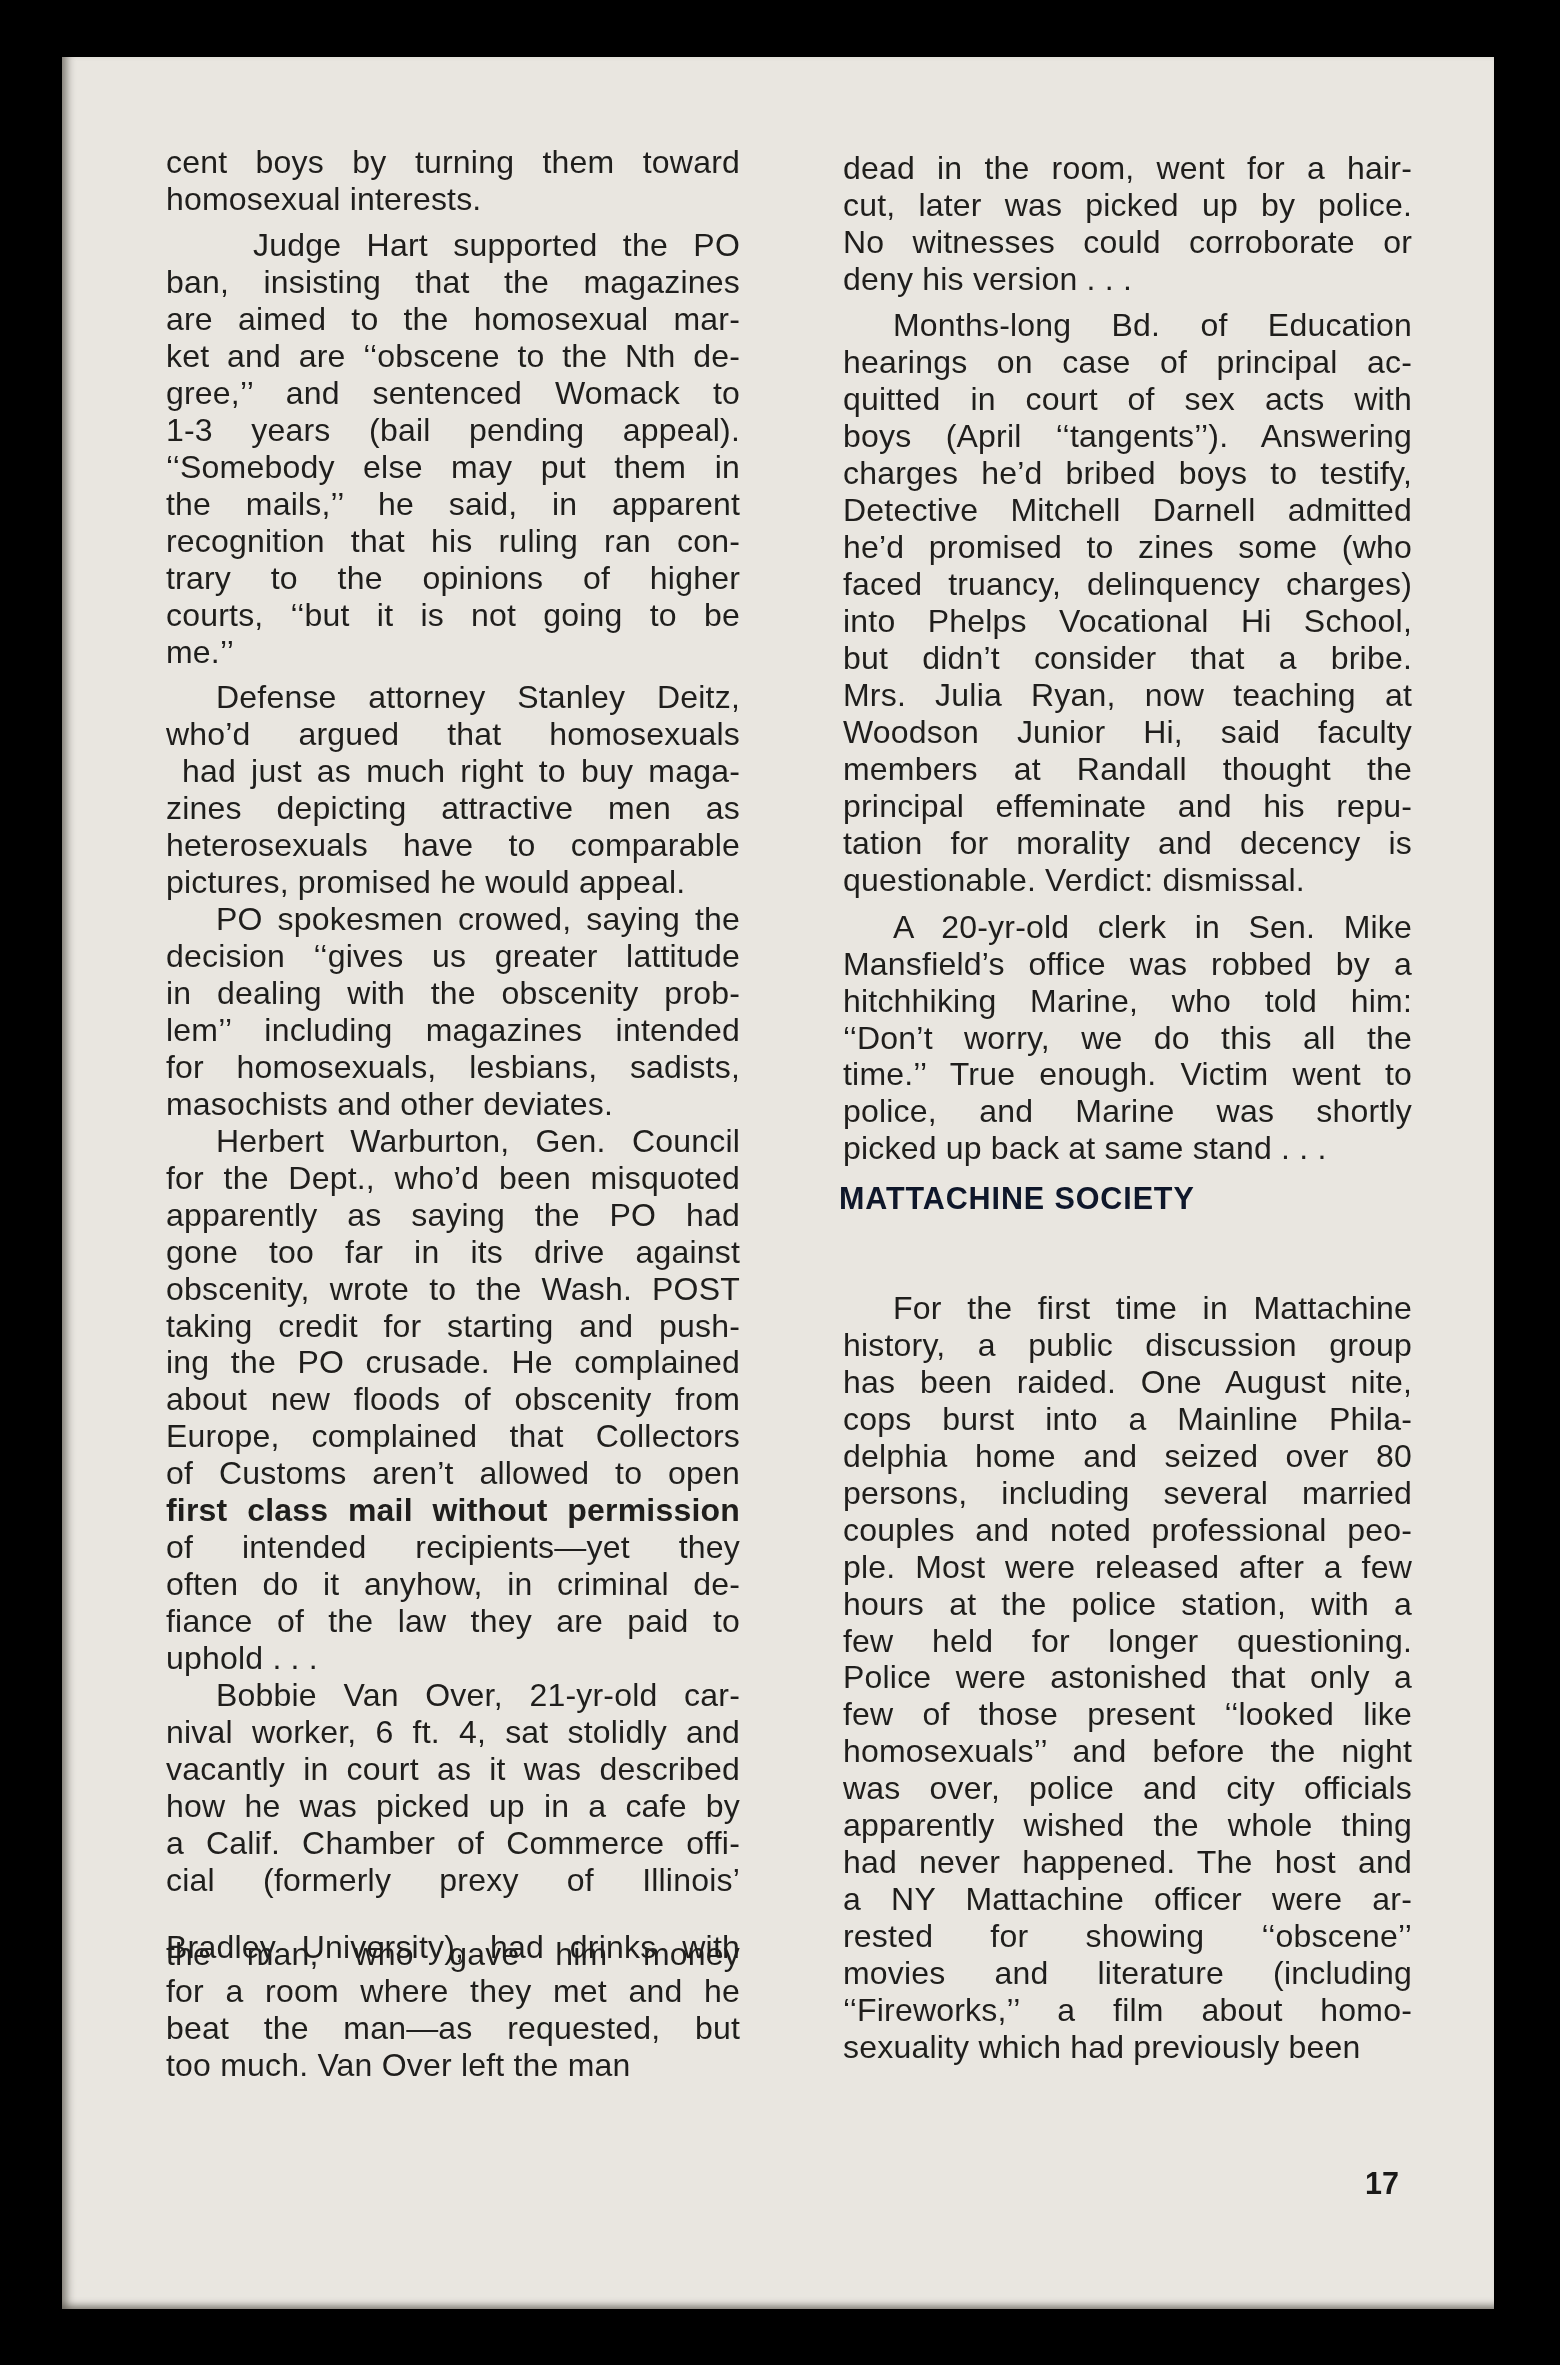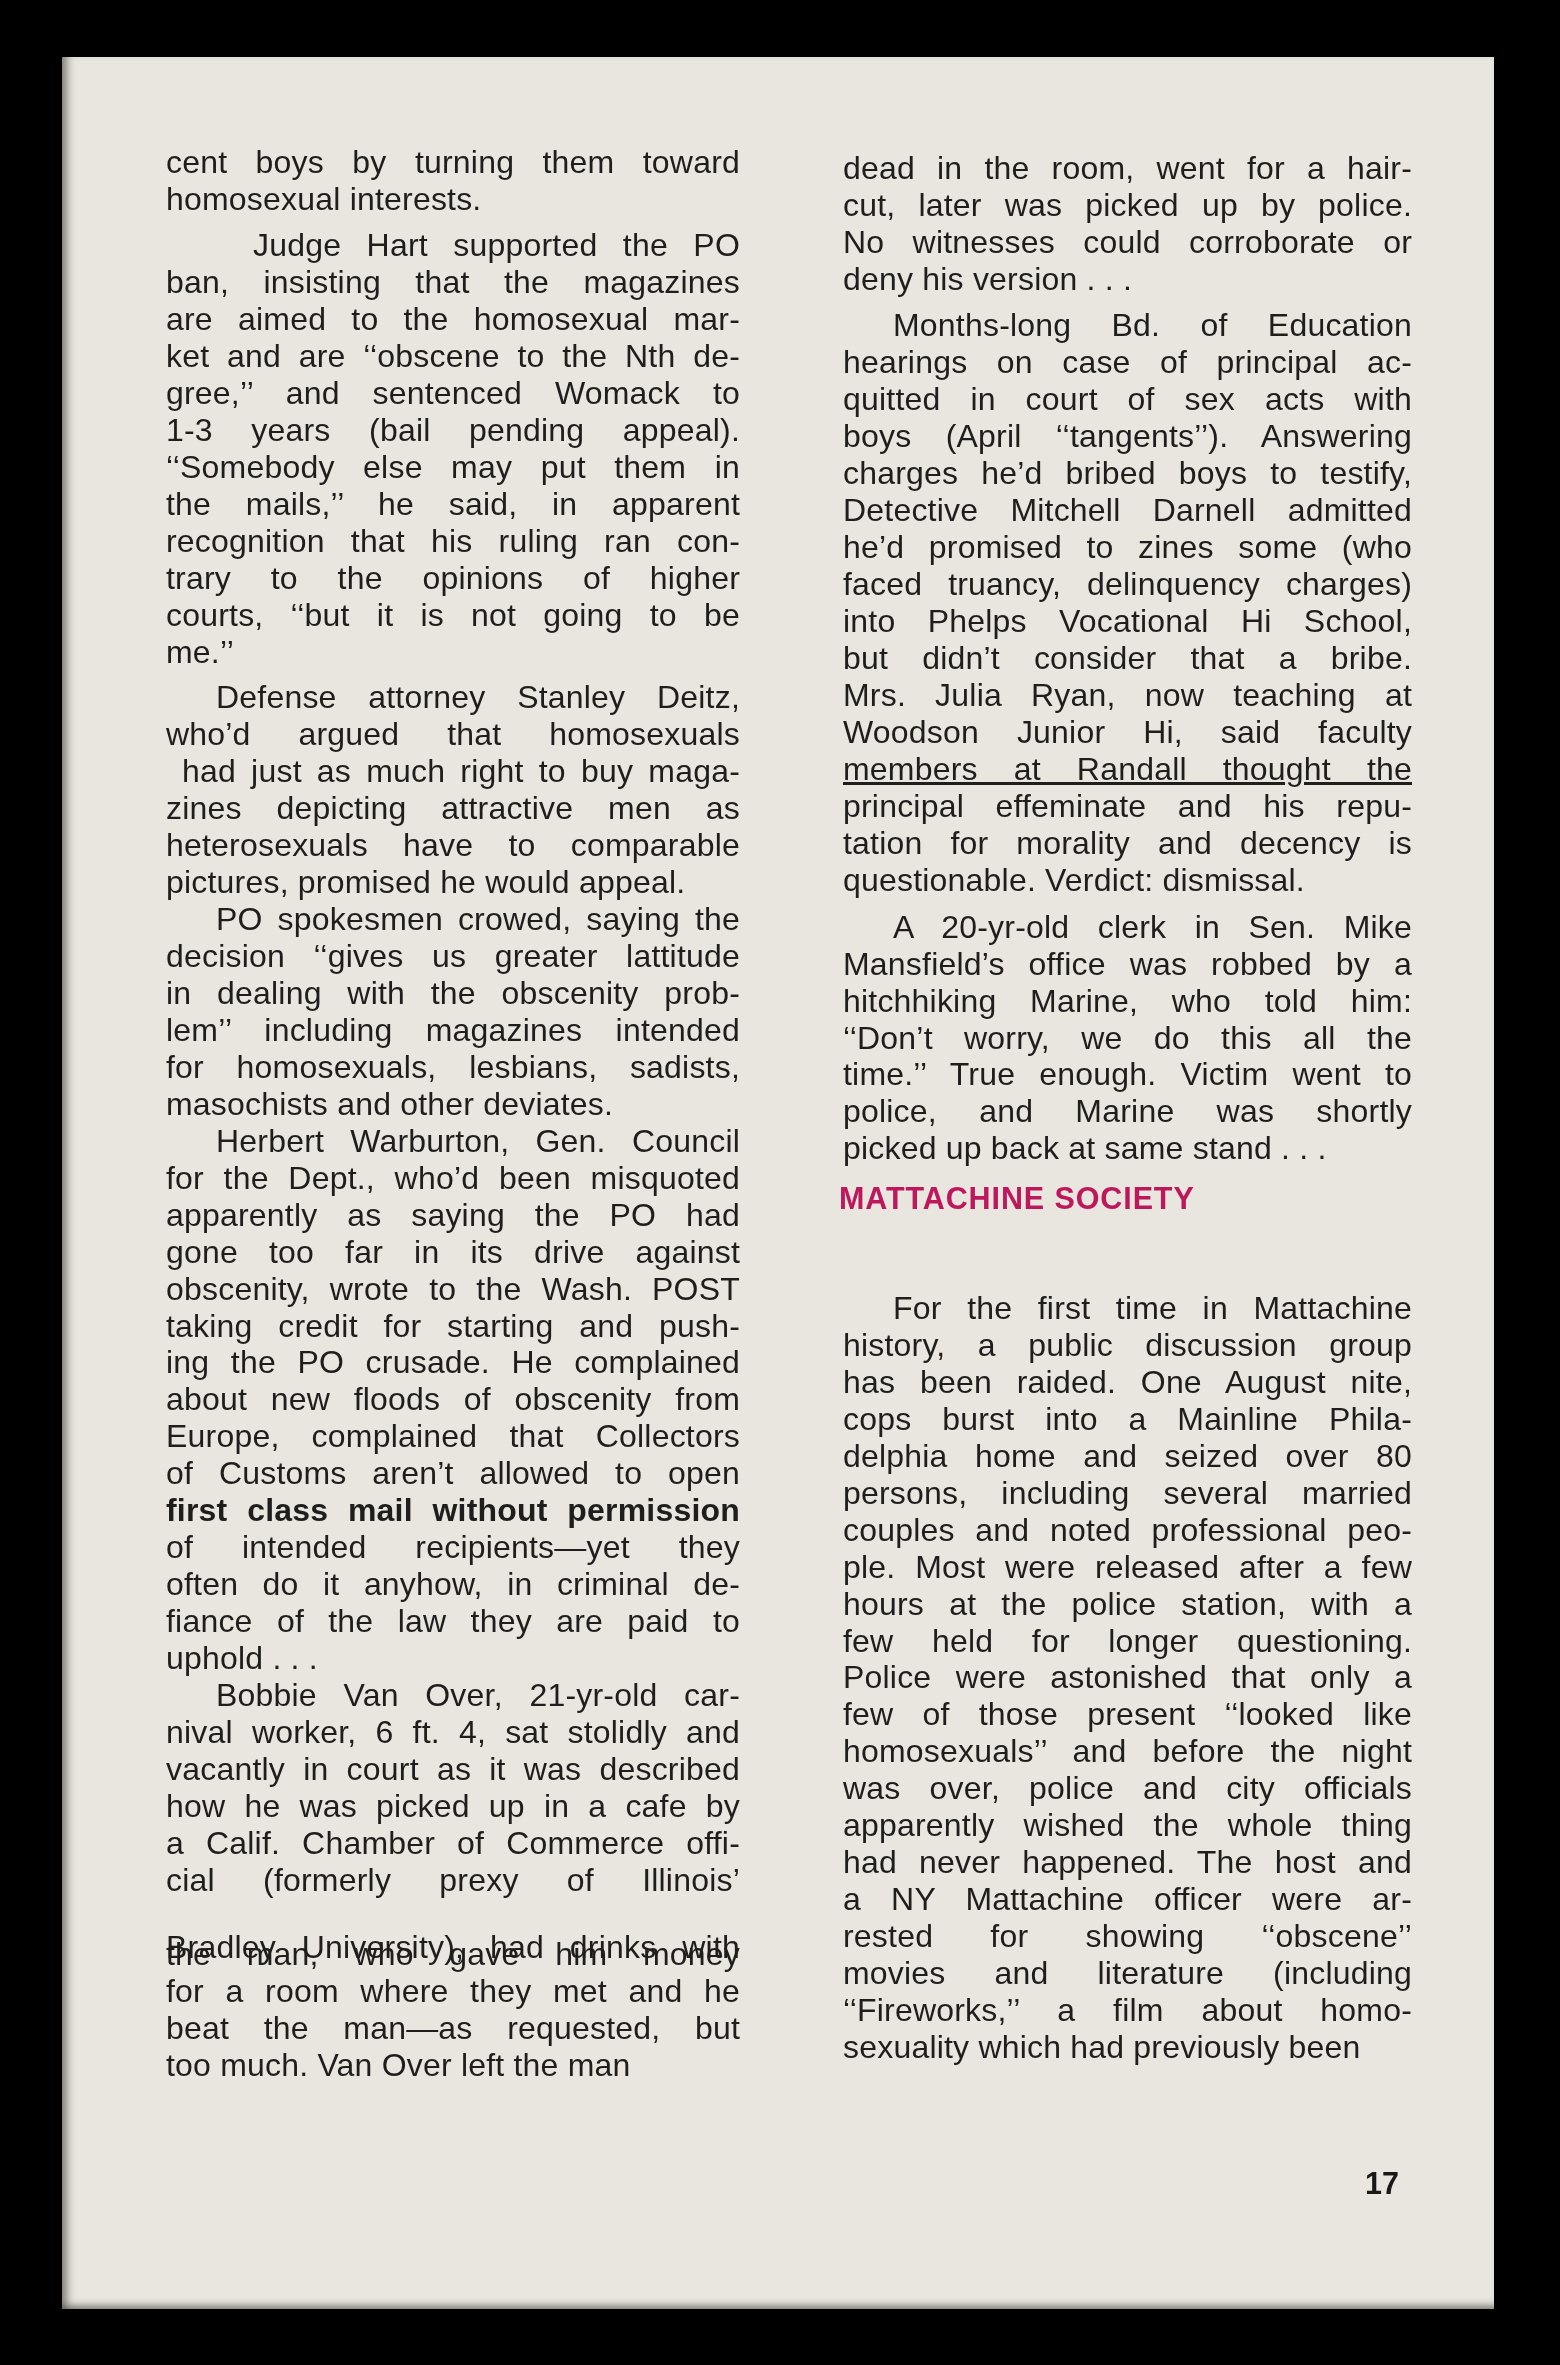--- a/index.html
+++ b/index.html
@@ -46,21 +46,21 @@
   .line.last {
     text-align-last: left;
   }
   .line.indent { left: 50px; }
   .heading {
     position: absolute;
     font-family: "Liberation Sans", "DejaVu Sans", sans-serif;
     font-weight: bold;
     font-size: 30.5px;
     letter-spacing: 0.9px;
-    color: #be185d;
+    color: #0f172a;
     white-space: nowrap;
   }
   .page-number {
     position: absolute;
     font-family: "Liberation Sans", "DejaVu Sans", sans-serif;
     font-weight: bold;
     font-size: 30.5px;
     color: #1a1918;
   }
 </style>
@@ -147,21 +147,21 @@
         <div class="line" style="top: 324px;">quitted in court of sex acts with</div>
         <div class="line" style="top: 361px;">boys (April ‘‘tangents’’). Answering</div>
         <div class="line" style="top: 398px;">charges he’d bribed boys to testify,</div>
         <div class="line" style="top: 435px;">Detective Mitchell Darnell admitted</div>
         <div class="line" style="top: 472px;">he’d promised to zines some (who</div>
         <div class="line" style="top: 509px;">faced truancy, delinquency charges)</div>
         <div class="line" style="top: 546px;">into Phelps Vocational Hi School,</div>
         <div class="line" style="top: 583px;">but didn’t consider that a bribe.</div>
         <div class="line" style="top: 620px;">Mrs. Julia Ryan, now teaching at</div>
         <div class="line" style="top: 657px;">Woodson Junior Hi, said faculty</div>
-        <div class="line" style="top: 694px; text-decoration: underline;">members at Randall thought the</div>
+        <div class="line" style="top: 694px;">members at Randall thought the</div>
         <div class="line" style="top: 731px;">principal effeminate and his repu-</div>
         <div class="line" style="top: 768px;">tation for morality and decency is</div>
         <div class="line last" style="top: 805px;">questionable. Verdict: dismissal.</div>
       </div>
       <div>
         <div class="line indent" style="top: 852px;">A 20-yr-old clerk in Sen. Mike</div>
         <div class="line" style="top: 889px;">Mansfield’s office was robbed by a</div>
         <div class="line" style="top: 926px;">hitchhiking Marine, who told him:</div>
         <div class="line" style="top: 963px;">‘‘Don’t worry, we do this all the</div>
         <div class="line" style="top: 999px;">time.’’ True enough. Victim went to</div>

